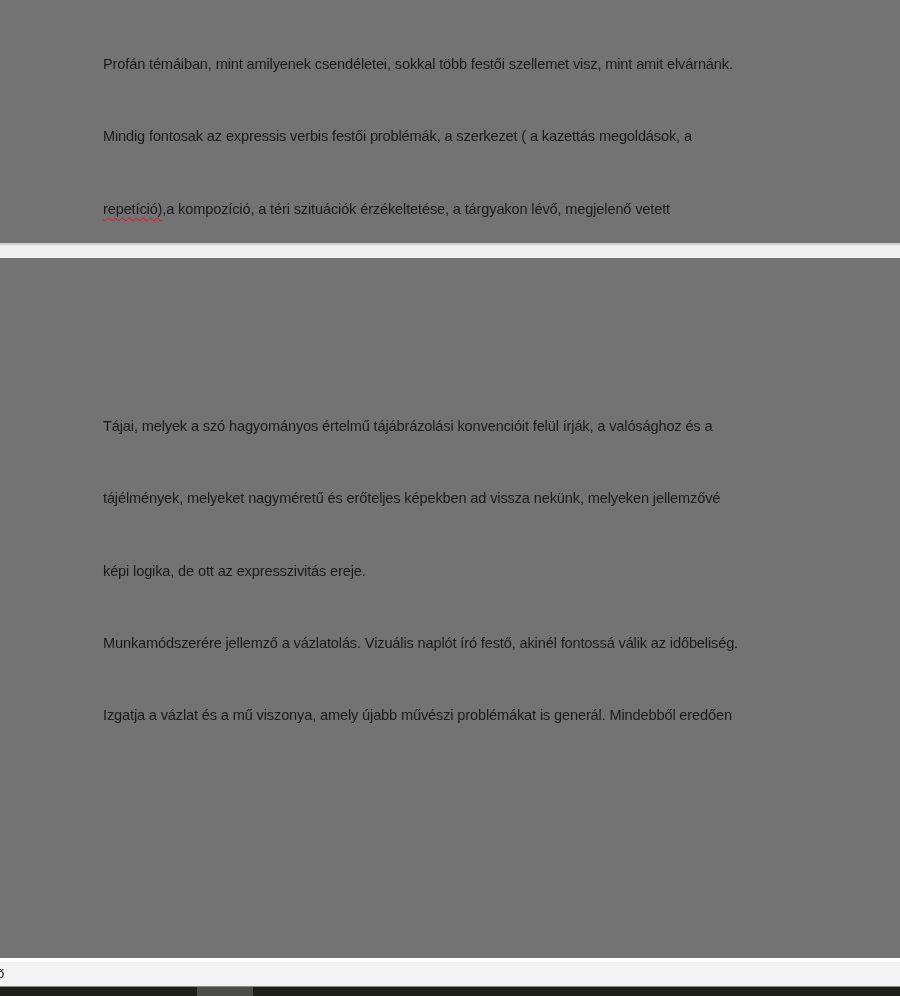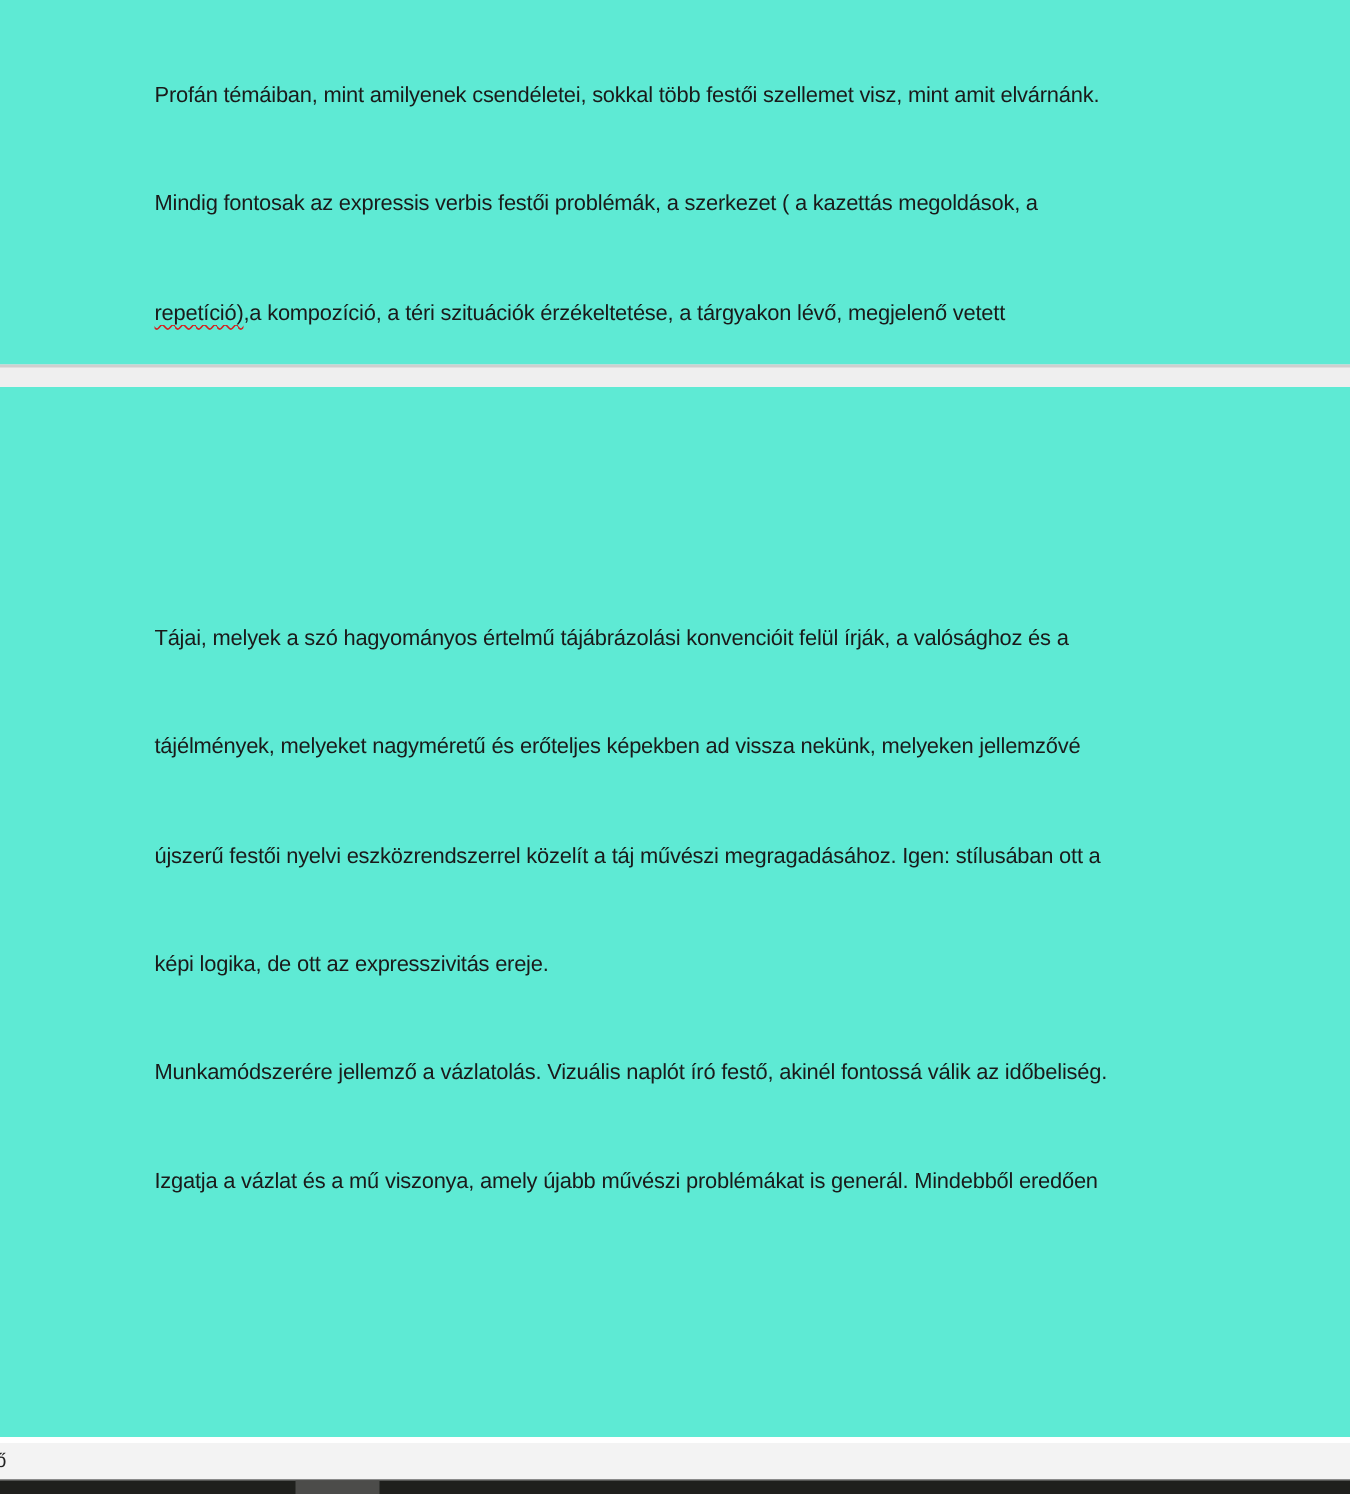--- a/index.html
+++ b/index.html
@@ -3,21 +3,21 @@
 <meta charset="utf-8">
 <style>
   html, body { margin: 0; padding: 0; }
   body {
     width: 900px; height: 996px; overflow: hidden; position: relative;
     background: #ffffff;
     font-family: "Liberation Sans", sans-serif;
     color: #1a1a1a;
   }
   .page {
-    position: absolute; left: 0; width: 900px; background: #5eead4;
+    position: absolute; left: 0; width: 900px; background: #737373;
   }
   .page-top { top: 0; height: 244px; }
   .page-bottom { top: 258px; height: 700px; }
   .page-gap {
     position: absolute; left: 0; top: 243px; width: 900px; height: 19px;
     background: #efefef;
     border-top: 2px solid #cfcfcf;
     border-bottom: 2px solid #cfcfcf;
     box-sizing: border-box;
   }
@@ -65,21 +65,20 @@
     <span class="line">Gyimesközéplok), művésztelepi indíttatású munkái.</span>
   </div>
 </div>
 
 <div class="page-gap"></div>
 
 <div class="page page-bottom">
   <div class="text-block bottom-block" id="page2-text">
     <span class="line">Tájai, melyek a szó hagyományos értelmű tájábrázolási konvencióit felül írják, a valósághoz és a</span>
     <span class="line">tájélmények, melyeket nagyméretű és erőteljes képekben ad vissza nekünk, melyeken jellemzővé</span>
-    <span class="line">újszerű festői nyelvi eszközrendszerrel közelít a táj művészi megragadásához. Igen: stílusában ott a</span>
     <span class="line">képi logika, de ott az expresszivitás  ereje.</span>
     <span class="line">Munkamódszerére jellemző a vázlatolás. Vizuális naplót író festő, akinél fontossá válik az időbeliség.</span>
     <span class="line">Izgatja a vázlat és a mű viszonya, amely újabb művészi problémákat is generál. Mindebből eredően</span>
     
     
     
     
     
     
     

